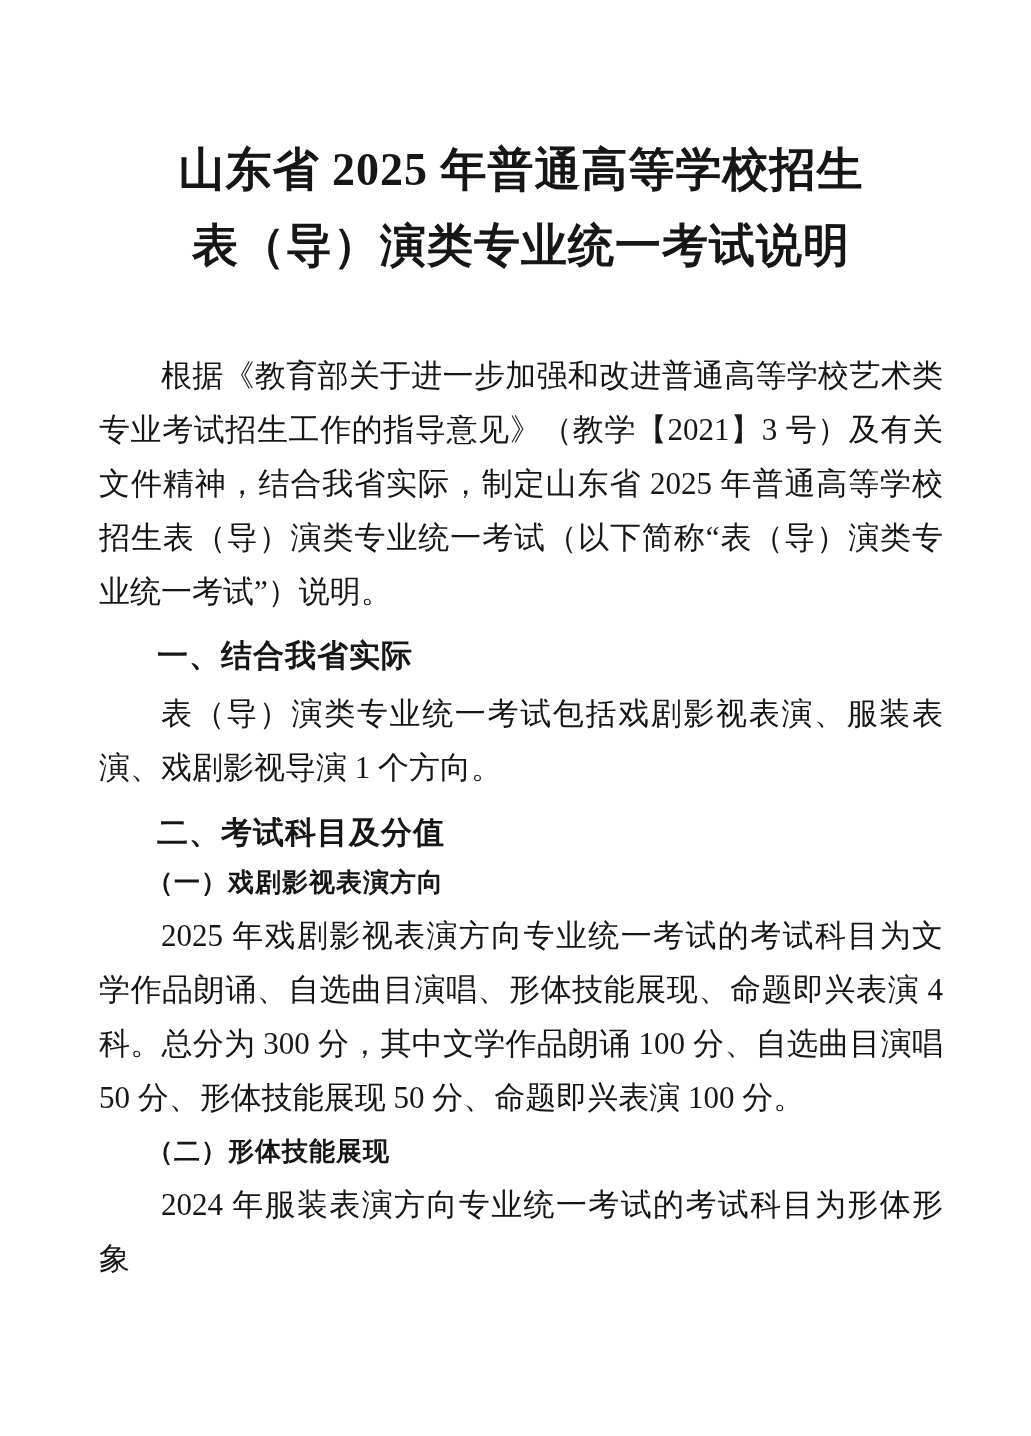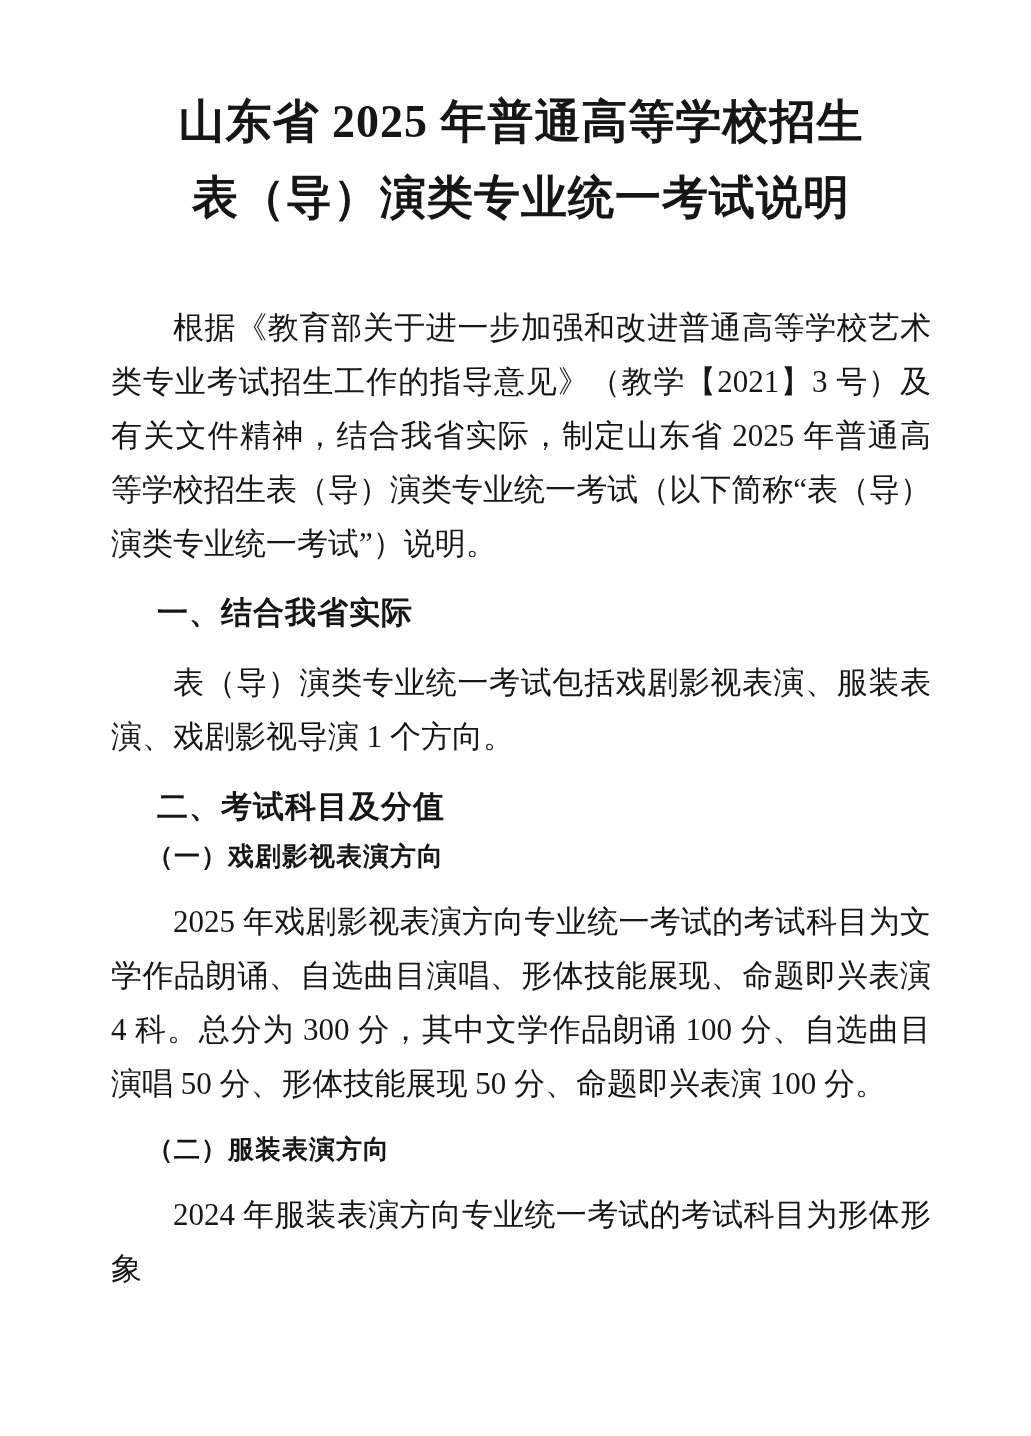--- a/index.html
+++ b/index.html
@@ -7,37 +7,37 @@
     padding: 0;
     background: #ffffff;
   }
   .page {
     position: relative;
     width: 1031px;
     height: 1436px;
     box-sizing: border-box;
     background: #ffffff;
     color: #161616;
-    padding: 72px 84px 0 95px;
+    padding: 120px 84px 0 95px;
     overflow: hidden;
     font-family: "Liberation Serif", "DejaVu Serif", serif;
   }
   h1.doc-title {
     margin: 12px 0 65px 0;
     font-size: 46px;
     line-height: 1.65;
     font-weight: 700;
     text-align: center;
     letter-spacing: 1px;
   }
   h1.doc-title .title-line {
     display: block;
   }
   p.body-para {
-    margin: 16px;
+    margin: 4px;
     font-size: 31px;
     line-height: 1.74;
     text-align: justify;
     text-indent: 2em;
     word-break: break-all;
   }
   h2.section-heading {
     margin: 11px 0 0 0;
     font-size: 31px;
     line-height: 1.74;
@@ -71,17 +71,17 @@
 
 
   <p class="body-para">表（导）演类专业统一考试包括戏剧影视表演、服装表演、戏剧影视导演 1 个方向。</p>
 
   <h2 class="section-heading">二、考试科目及分值</h2>
 
   <h3 class="sub-heading">（一）戏剧影视表演方向</h3>
 
   <p class="body-para">2025 年戏剧影视表演方向专业统一考试的考试科目为文学作品朗诵、自选曲目演唱、形体技能展现、命题即兴表演 4 科。总分为 300 分，其中文学作品朗诵 100 分、自选曲目演唱 50 分、形体技能展现 50 分、命题即兴表演 100 分。</p>
 
-  <h3 class="sub-heading">（二）服装表演方向</h3>
+  <h3 class="sub-heading">（二）形体技能展现</h3>
 
   <p class="body-para">2024 年服装表演方向专业统一考试的考试科目为形体形象</p>
 
 </div>
 
 </body></html>

